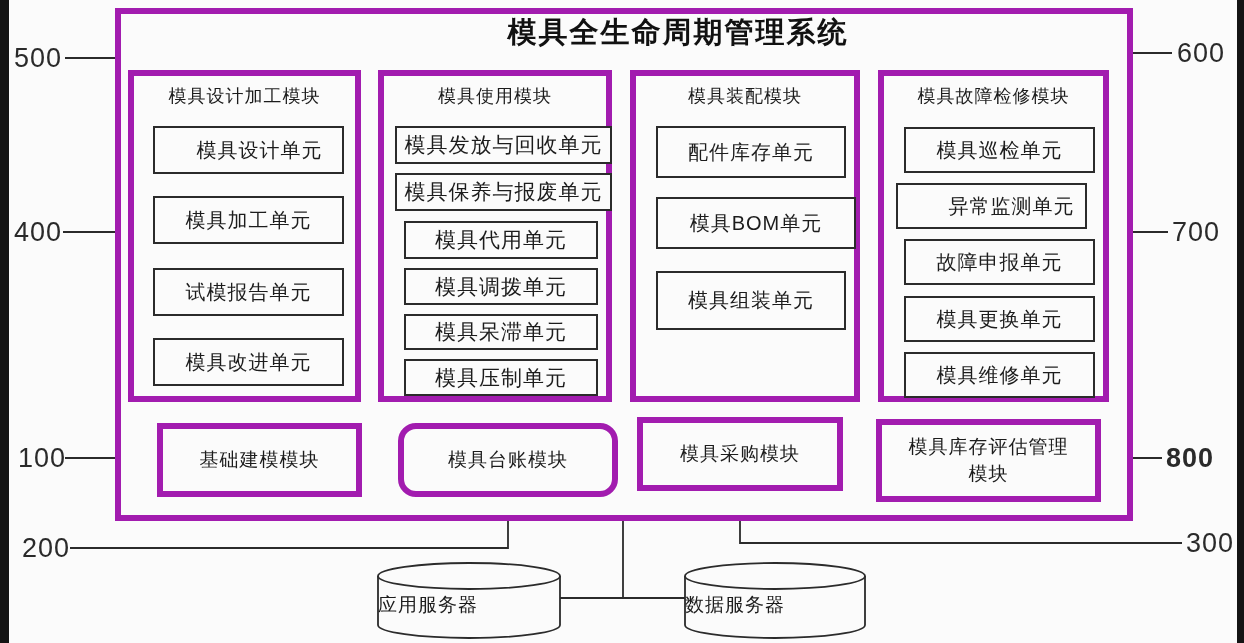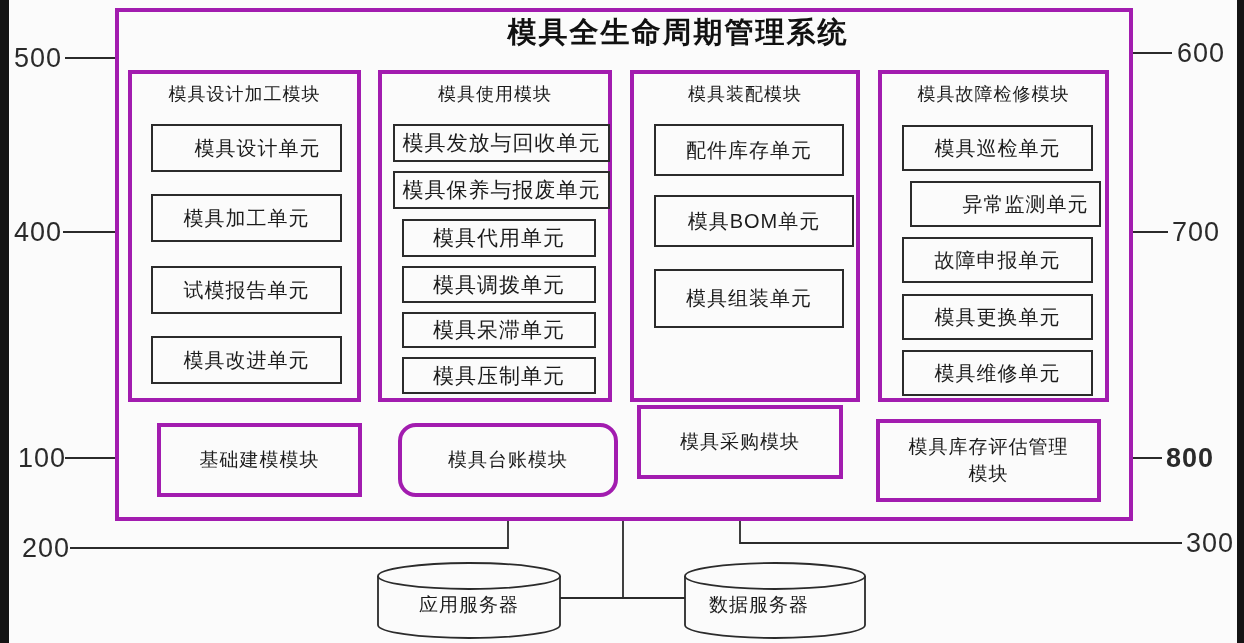--- a/index.html
+++ b/index.html
@@ -6,21 +6,21 @@
   .stage{
     position:relative;width:1244px;height:643px;overflow:hidden;
     background:#fbfbfb;color:#1c1c1c;
     font-family:"Liberation Sans","DejaVu Sans",sans-serif;
   }
   .edge{position:absolute;top:0;height:643px;background:#141414;}
   .edge.left{left:0;width:9px;}
   .edge.right{left:1237px;width:7px;}
   .wires{position:absolute;left:0;top:0;width:1244px;height:643px;}
   .box{
-    position:absolute;box-sizing:border-box;border:4px solid #a21caf;
+    position:absolute;box-sizing:border-box;border:6px solid #a21caf;
     background:#fbfbfb;
   }
   .outer{left:115px;top:8px;width:1018px;height:513px;}
   .title{
     position:absolute;left:115px;top:13px;width:1126px;text-align:center;
     font-size:29px;font-weight:600;letter-spacing:2px;color:#111;
   }
   .colhead{
     position:absolute;left:0;top:8px;width:100%;text-align:center;
     font-size:18px;font-weight:500;letter-spacing:1px;
@@ -29,21 +29,21 @@
     position:absolute;box-sizing:border-box;border:2px solid #2b2b2b;
     background:#fbfbfb;display:flex;align-items:center;justify-content:center;
     font-size:20px;letter-spacing:1px;text-align:center;
   }
   .c2 .unit{font-size:21px;}
   .bmod{
     display:flex;align-items:center;justify-content:center;text-align:center;
     font-size:19px;letter-spacing:1px;white-space:pre-line;line-height:1.4;
   }
   .srvlabel{
-    position:absolute;text-align:center;font-size:19px;letter-spacing:1px;
+    position:absolute;font-size:19px;letter-spacing:1px;
   }
   .refnum{
     position:absolute;font-size:27px;color:#2a2a2a;letter-spacing:1px;
     font-family:"Liberation Sans",sans-serif;
   }
   
   .c1{left:128px;top:70px;width:233px;height:332px;}
   .c2{left:378px;top:70px;width:234px;height:332px;}
   .c3{left:630px;top:70px;width:230px;height:332px;}
   .c4{left:878px;top:70px;width:231px;height:332px;}
@@ -100,29 +100,29 @@
   <div class="box c3">
     <div class="colhead">模具装配模块</div>
     <div class="unit" style="left:20px;top:50px;width:190px;height:52px;">配件库存单元</div>
     <div class="unit" style="left:20px;top:121px;width:200px;height:52px;">模具BOM单元</div>
     <div class="unit" style="left:20px;top:195px;width:190px;height:59px;">模具组装单元</div>
   </div>
 
   <div class="box c4">
     <div class="colhead">模具故障检修模块</div>
     <div class="unit" style="left:20px;top:51px;width:191px;height:46px;">模具巡检单元</div>
-    <div class="unit" style="left:28px;top:107px;width:191px;height:46px;padding-left:40px;">异常监测单元</div>
+    <div class="unit" style="left:12px;top:107px;width:191px;height:46px;padding-left:40px;">异常监测单元</div>
     <div class="unit" style="left:20px;top:163px;width:191px;height:46px;">故障申报单元</div>
     <div class="unit" style="left:20px;top:220px;width:191px;height:46px;">模具更换单元</div>
     <div class="unit" style="left:20px;top:276px;width:191px;height:46px;">模具维修单元</div>
   </div>
 
   <div class="box bmod" style="left:157px;top:423px;width:205px;height:74px;">基础建模模块</div>
   <div class="box bmod" style="left:398px;top:423px;width:220px;height:74px;border-radius:18px;">模具台账模块</div>
-  <div class="box bmod" style="left:637px;top:405px;width:206px;height:74px;">模具采购模块</div>
+  <div class="box bmod" style="left:637px;top:417px;width:206px;height:74px;">模具采购模块</div>
   <div class="box bmod" style="left:876px;top:419px;width:225px;height:83px;">模具库存评估管理
 模块</div>
 
   <div class="srvlabel" style="left:378px;top:592px;width:182px;">应用服务器</div>
   <div class="srvlabel" style="left:685px;top:592px;width:148px;">数据服务器</div>
 
   <div class="refnum" style="left:14px;top:43px;">500</div>
   <div class="refnum" style="left:1177px;top:38px;">600</div>
   <div class="refnum" style="left:14px;top:217px;">400</div>
   <div class="refnum" style="left:1172px;top:217px;">700</div>

